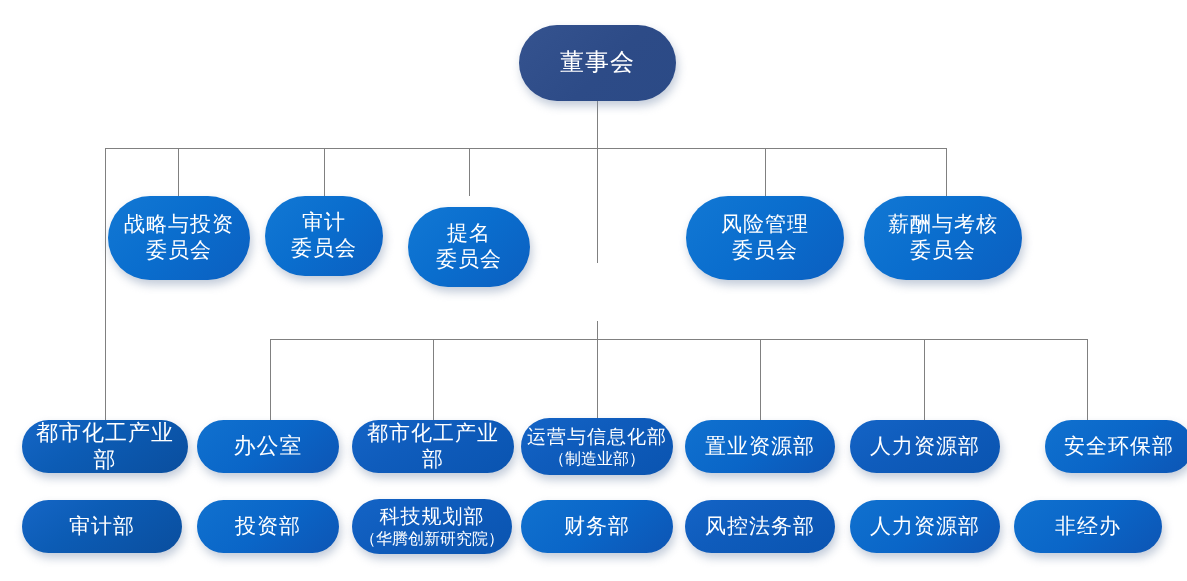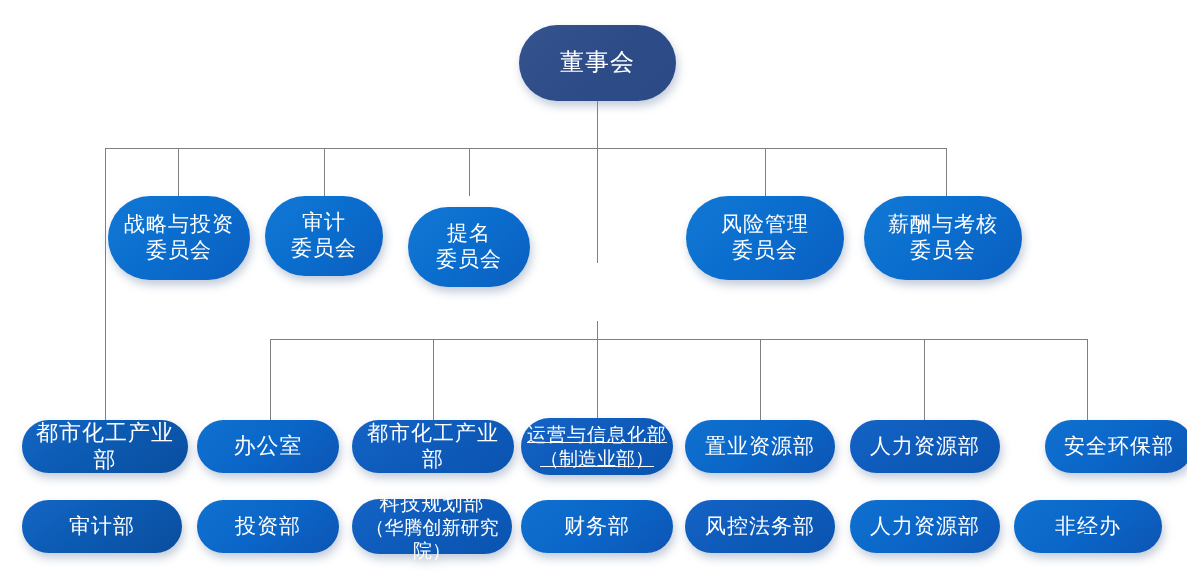--- a/index.html
+++ b/index.html
@@ -26,21 +26,21 @@
     text-align:center;
     color:#ffffff;
     border-radius:44px;
     box-sizing:border-box;
     line-height:1.22;
     letter-spacing:1px;
     z-index:5;
     filter:drop-shadow(2px 5px 5px rgba(120,140,170,.45));
   }
   .node .tx{display:block;padding:0 6px;}
-  .node .sub{display:block;font-size:19px;letter-spacing:0px;margin-top:1px;}
+  .node .sub{display:block;font-size:16px;letter-spacing:0px;margin-top:1px;}
 
   
   .fill-board{
     background:linear-gradient(135deg,#35538f 0%,#2d4b87 55%,#2b4a86 100%);
   }
   .fill-a{
     background:linear-gradient(135deg,#1278d4 0%,#0a6ece 45%,#0b5fc0 100%);
   }
   .fill-b{
     background:linear-gradient(140deg,#1071cf 0%,#0a66c8 50%,#0d55b4 100%);
@@ -52,21 +52,21 @@
     background:linear-gradient(145deg,#1566c6 0%,#0c5cb5 40%,#0a4e9e 100%);
   }
   .fill-gm{
     background:linear-gradient(135deg,#1176d2 0%,#0a6bcb 50%,#0b60c0 100%);
   }
 
   .f24{font-size:24px;}
   .f22{font-size:22px;}
   .f21{font-size:21px;}
   .f20{font-size:20px;}
-  .f19{font-size:19px;text-decoration:underline;}
+  .f19{font-size:19px;}
   .bold{font-weight:bold;}
 </style>
 </head>
 <body>
 
 <div id="chart">
 
   <div class="ln v" style="left:597px;top:101px;height:47px;"></div>
 
   <div class="ln h" style="left:105px;top:148px;width:842px;"></div>

